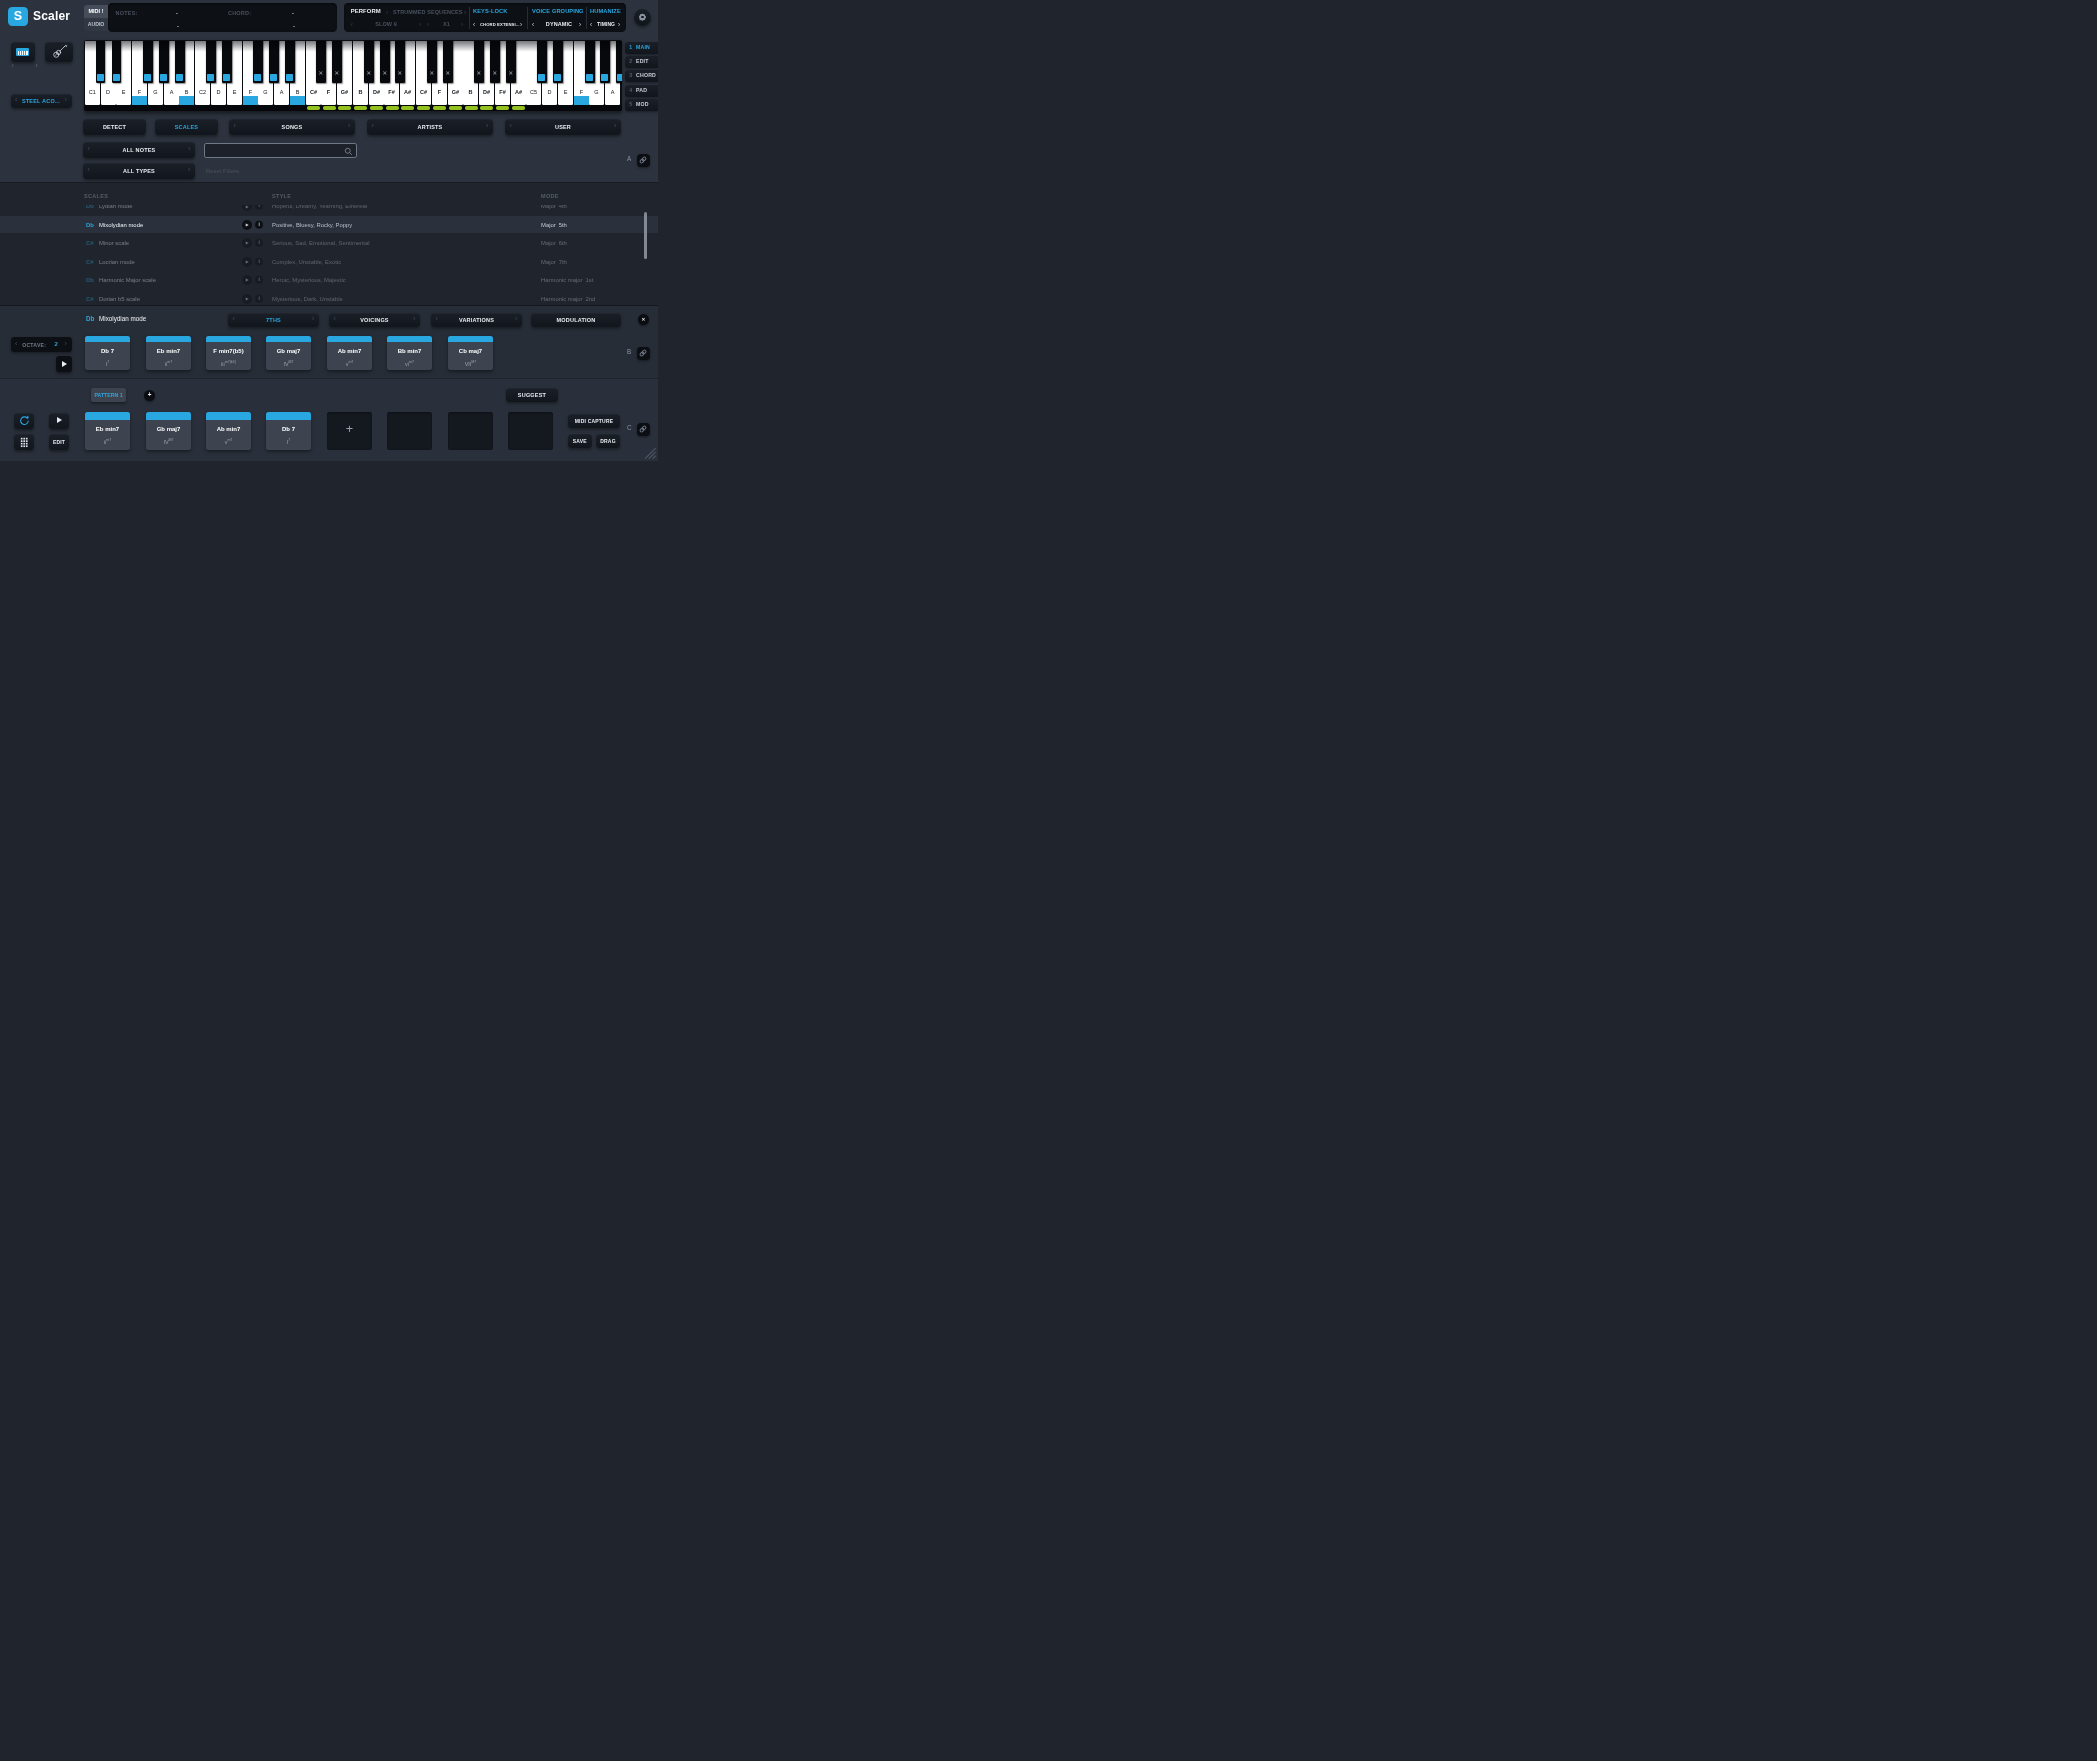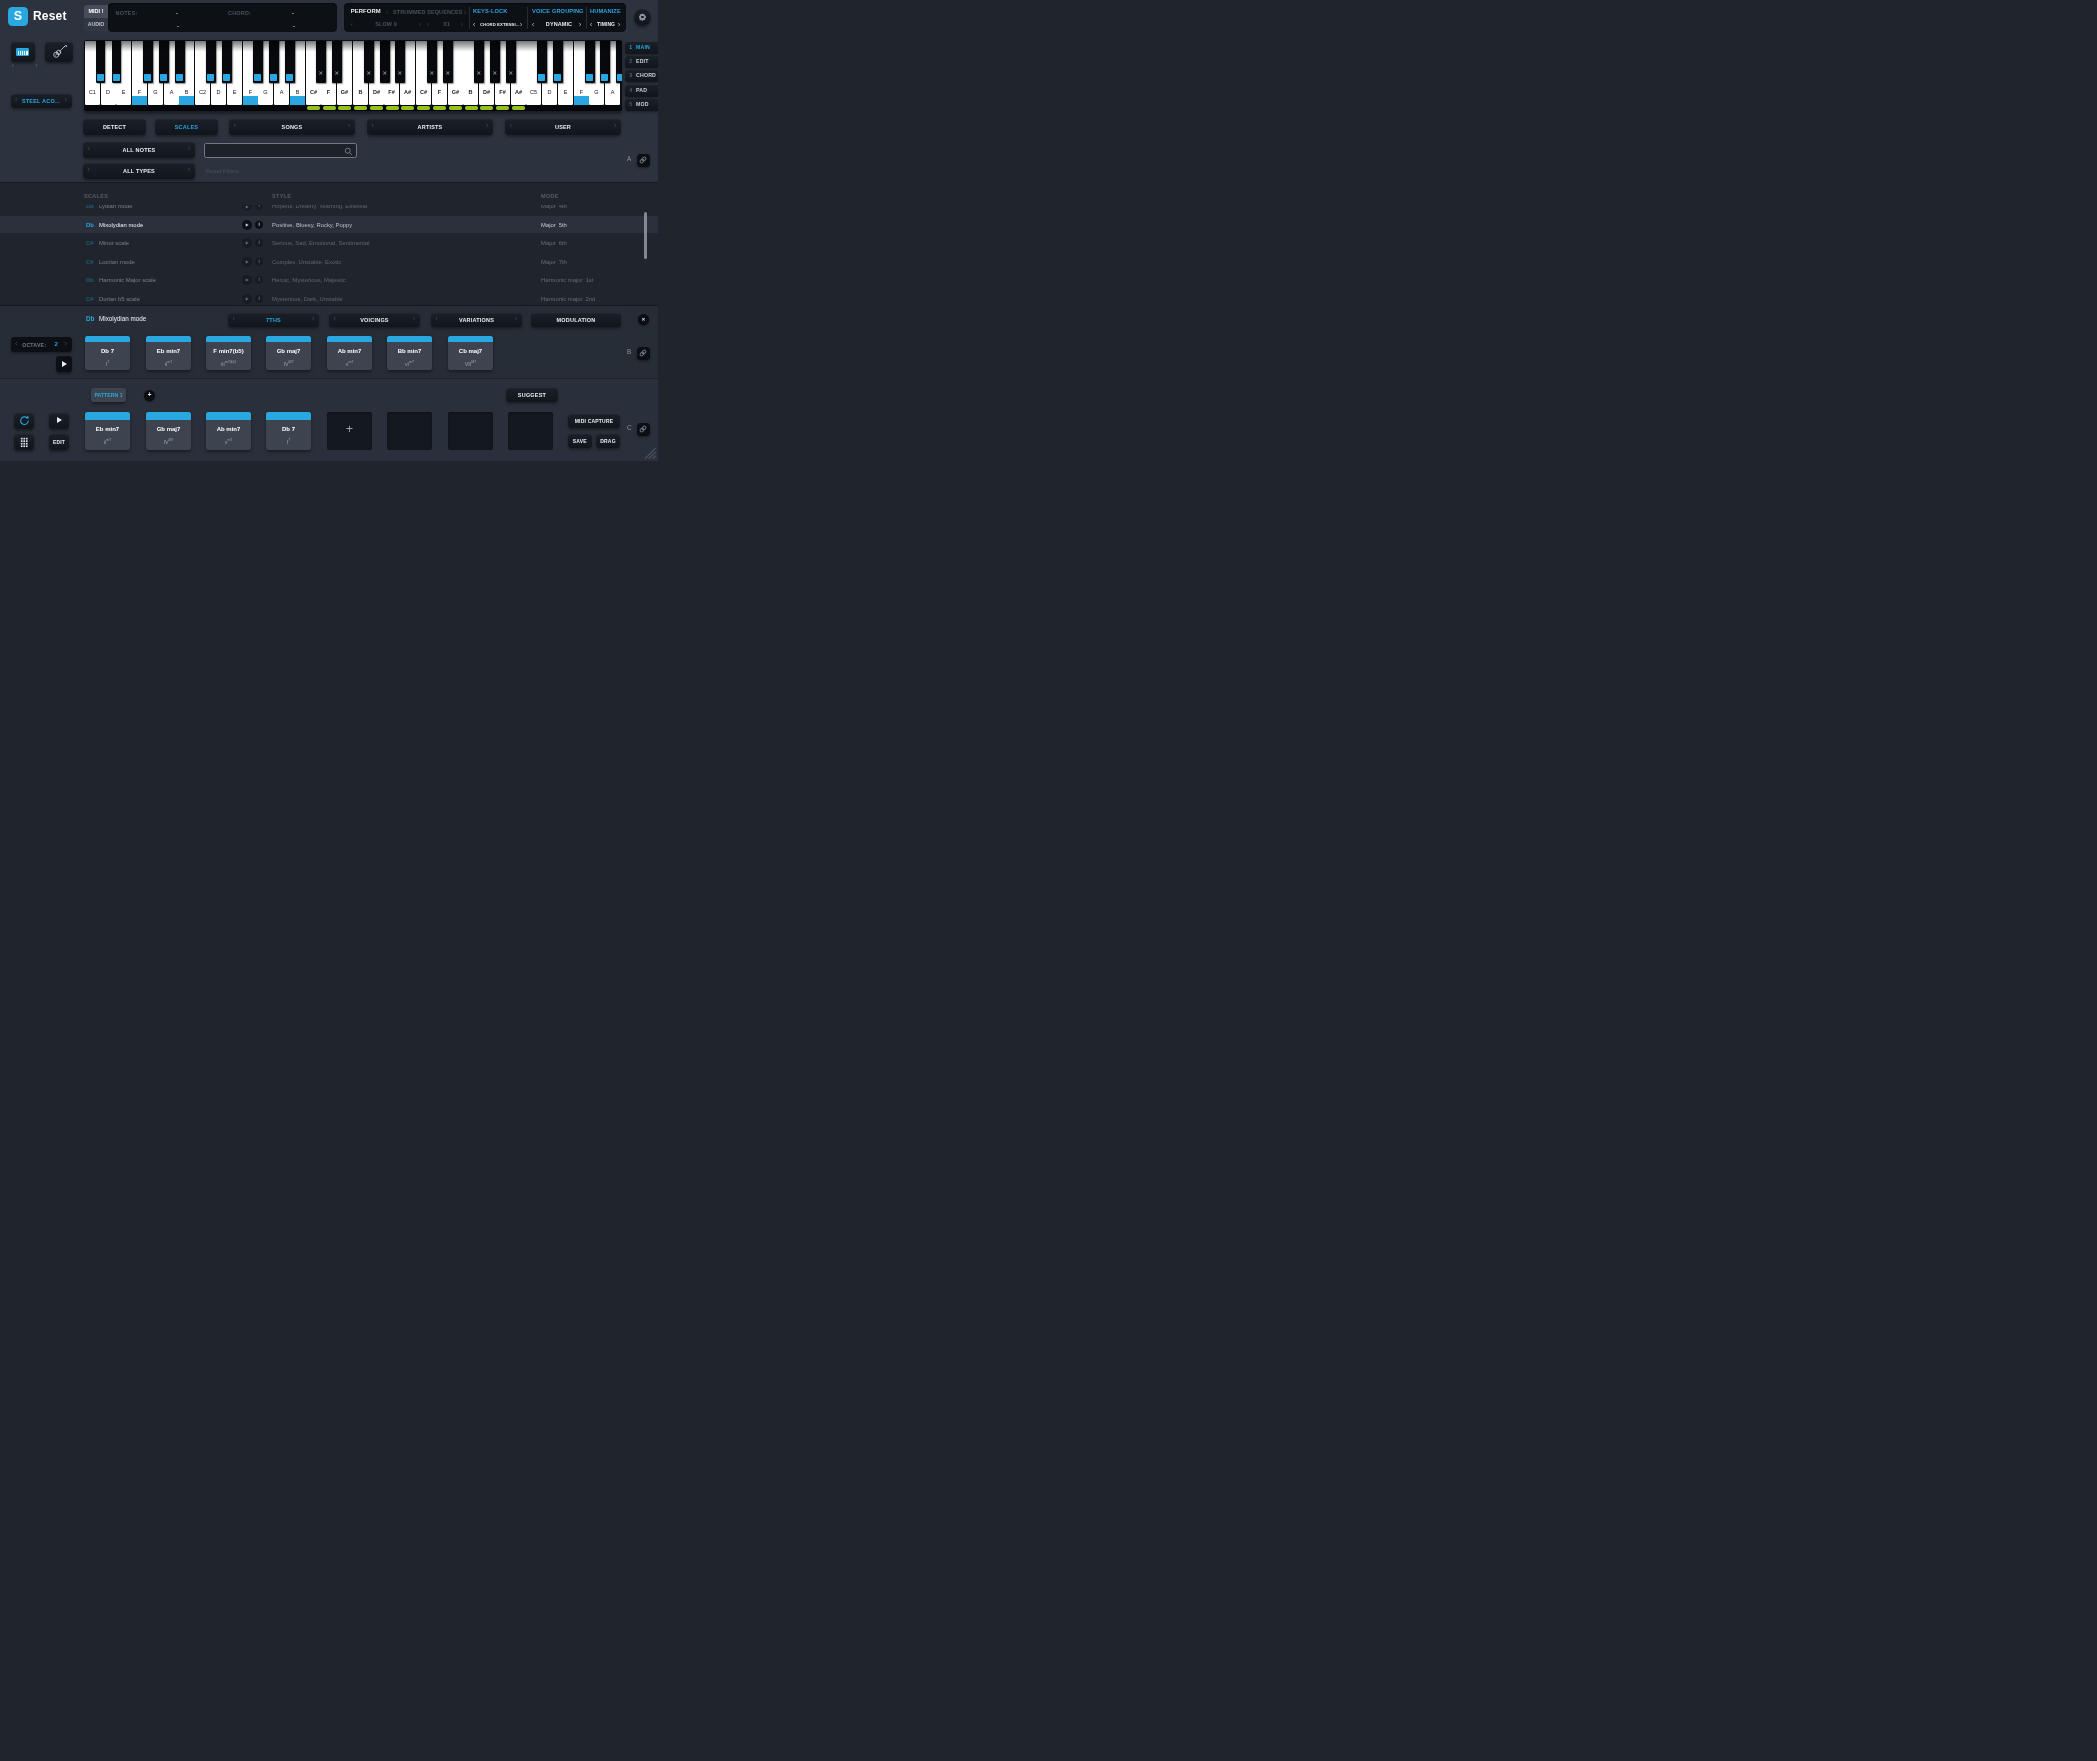--- a/index.html
+++ b/index.html
@@ -160,21 +160,21 @@
   #save-btn{left:568px;top:55px;width:23.5px;height:14.3px;}
   #drag-btn{left:596px;top:55px;width:24px;height:14.3px;}
   #resize-grip{left:643px;top:446px;width:12.6px;height:12.6px;}
 </style>
 </head>
 <body>
 
 <div id="app">
 
   <div class="abs" id="logo-box">S</div>
-  <div class="abs" id="logo-text">Reset</div>
+  <div class="abs" id="logo-text">Scaler</div>
 
   <div class="abs" id="io-tabs">
     <div class="io-tab" id="tab-midi">MIDI !</div>
     <div class="io-tab" id="tab-audio">AUDIO</div>
   </div>
 
   <div class="abs" id="display-box">
     <span class="disp-label" style="left:7.6px;top:6.3px">NOTES:</span>
     <span class="disp-val" style="left:68px;top:6.3px">-</span>
     <span class="disp-label" style="left:120px;top:6.3px">CHORD:</span>

